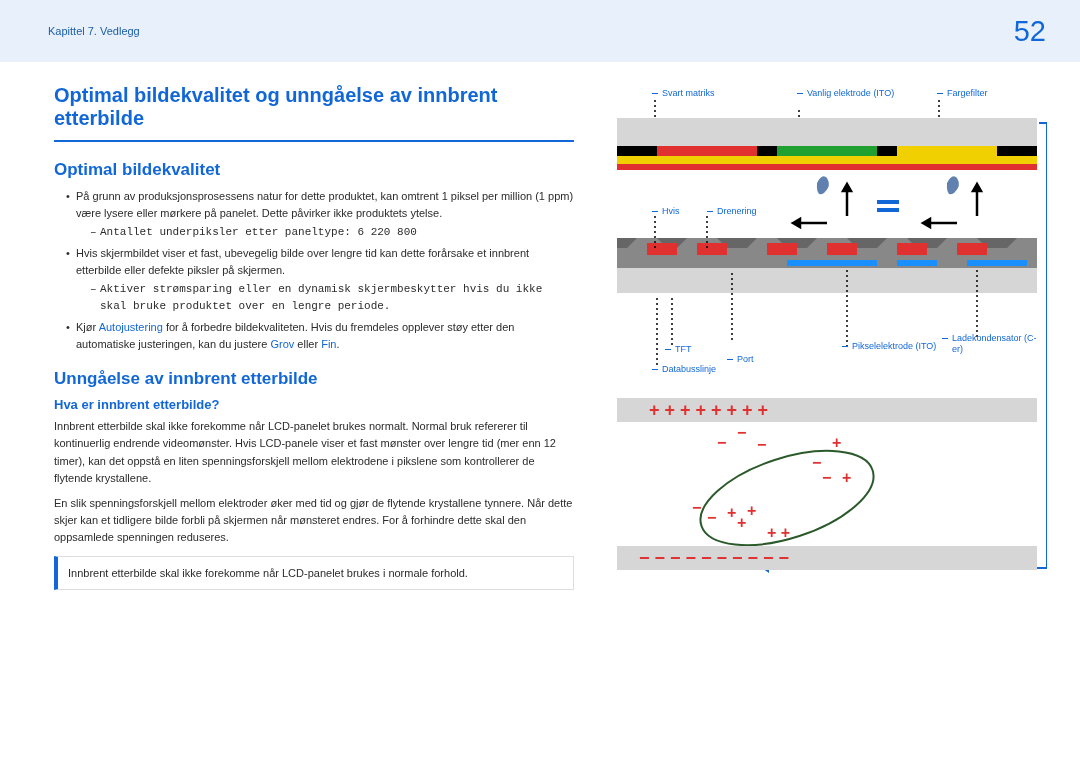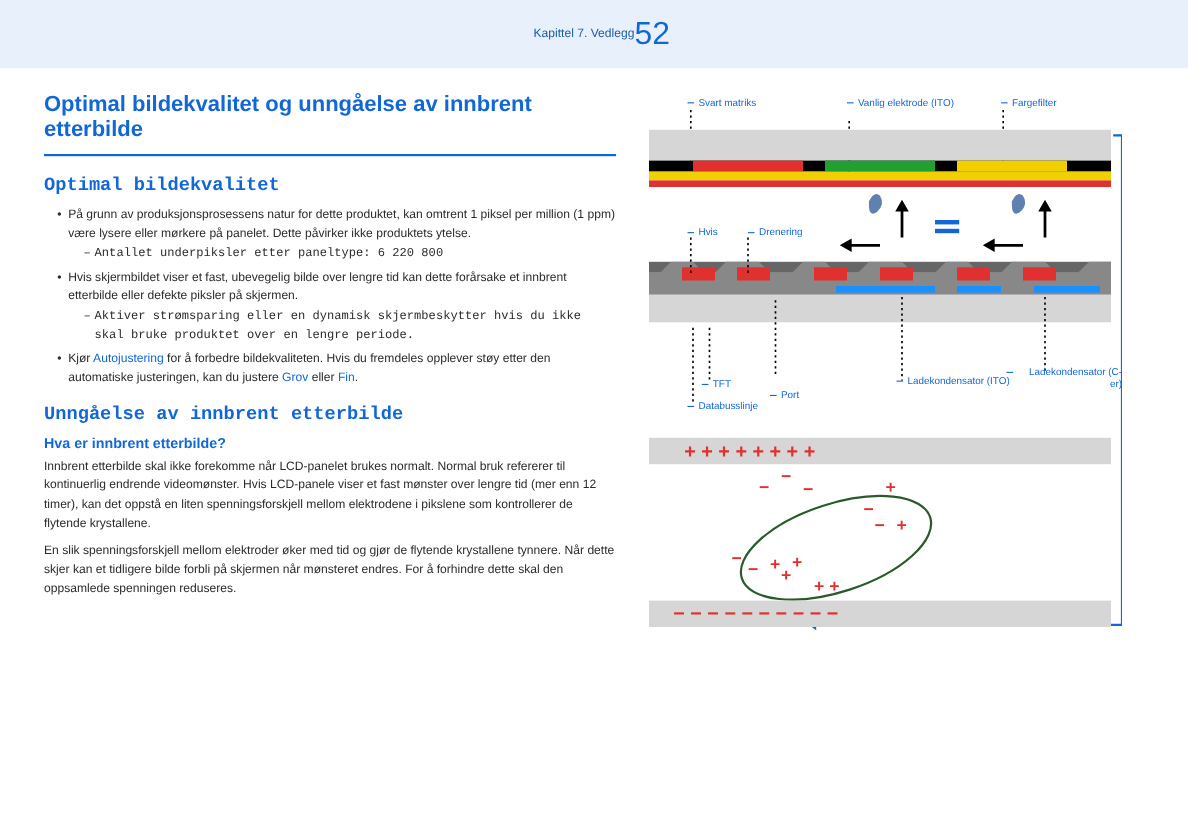--- a/index.html
+++ b/index.html
@@ -9,55 +9,55 @@
     width: 1080px;
     height: 763px;
     overflow: hidden;
     position: relative;
   }
   .header {
     background: #e8f1fb;
     height: 62px;
     display: flex;
     align-items: center;
-    justify-content: center;
+    justify-content: space-between;
     padding: 0 34px 0 48px;
   }
   .chapter {
     color: #1b5ea6;
     font-size: 11px;
     font-weight: 500;
   }
   .page-num {
     color: #1167d7;
     font-size: 29px;
     font-weight: 500;
   }
   .content {
     display: flex;
-    padding: 22px 0 0 40px;
+    padding: 22px 0 0 54px;
+    gap: 13px;
   }
   .left-col {
     width: 550px;
     padding-right: 30px;
   }
   .main-title {
     color: #1167d7;
     font-size: 20px;
     font-weight: bold;
     padding-bottom: 10px;
     border-bottom: 2px solid #1167d7;
     margin-bottom: 18px;
   }
   .section-title {
     color: #1167d7;
     font-size: 17px;
     font-weight: 600;
     margin-bottom: 8px;
-    font-family: Liberation Mono, monospace;
   }
   .sub-title {
     color: #1167d7;
     font-size: 13px;
     font-weight: 600;
     margin-bottom: 6px;
   }
   .bullets {
     list-style: none;
     padding-left: 12px;
@@ -108,21 +108,20 @@
     color: #2b2b2b;
     line-height: 1.5;
     margin-top: 10px;
     border-top: 1px solid #ddd;
     border-right: 1px solid #ddd;
     border-bottom: 1px solid #ddd;
   }
   .right-col {
     width: 460px;
     padding-top: 4px;
-    text-align: right;
   }
   .diagram {
     position: relative;
     width: 430px;
   }
   .label {
     position: absolute;
     font-size: 9px;
     color: #1167d7;
   }
@@ -165,20 +164,21 @@
       </li>
       <li>
         <span>Kjør </span><span class="highlight">Autojustering</span><span> for å forbedre bildekvaliteten. Hvis du fremdeles opplever støy etter den automatiske justeringen, kan du justere </span><span class="highlight">Grov</span><span> eller </span><span class="highlight">Fin</span><span>.</span>
       </li>
     </ul>
 
     <div class="section-title">Unngåelse av innbrent etterbilde</div>
     <div class="sub-title">Hva er innbrent etterbilde?</div>
     <p class="para">Innbrent etterbilde skal ikke forekomme når LCD-panelet brukes normalt. Normal bruk refererer til kontinuerlig endrende videomønster. Hvis LCD-panele viser et fast mønster over lengre tid (mer enn 12 timer), kan det oppstå en liten spenningsforskjell mellom elektrodene i pikslene som kontrollerer de flytende krystallene.</p>
     <p class="para">En slik spenningsforskjell mellom elektroder øker med tid og gjør de flytende krystallene tynnere. Når dette skjer kan et tidligere bilde forbli på skjermen når mønsteret endres. For å forhindre dette skal den oppsamlede spenningen reduseres.</p>
+    <div class="note-box">Innbrent etterbilde skal ikke forekomme når LCD-panelet brukes i normale forhold.</div>
   </div>
 
   <div class="right-col">
     <div class="diagram">
 
       <span class="label" style="left:45px; top:0;">Svart matriks</span>
       <span class="label" style="left:190px; top:0; line-height:1.2;">Vanlig elektrode (ITO)</span>
       <span class="label" style="left:330px; top:0;">Fargefilter</span>
 
       <svg width="430" height="490">
@@ -266,17 +266,17 @@
           <text x="22" y="476" fill="#e03030">−  −  −  −  −  −  −  −  −  −</text>
         </g>
       </svg>
 
       <span class="label" style="left:45px; top:118px;">Hvis</span>
       <span class="label" style="left:100px; top:118px;">Drenering</span>
 
       <span class="label" style="left:58px; top:256px;">TFT</span>
       <span class="label" style="left:120px; top:266px;">Port</span>
       <span class="label" style="left:45px; top:276px;">Databusslinje</span>
-      <span class="label" style="left:235px; top:253px; line-height:1.2;">Ladekondensator (ITO)</span>
+      <span class="label" style="left:235px; top:253px; line-height:1.2;">Pikselelektrode (ITO)</span>
       <span class="label" style="left:335px; top:245px; line-height:1.2;">Ladekondensator (C-er)</span>
     </div>
   </div>
 </div>
 
 </body></html>

